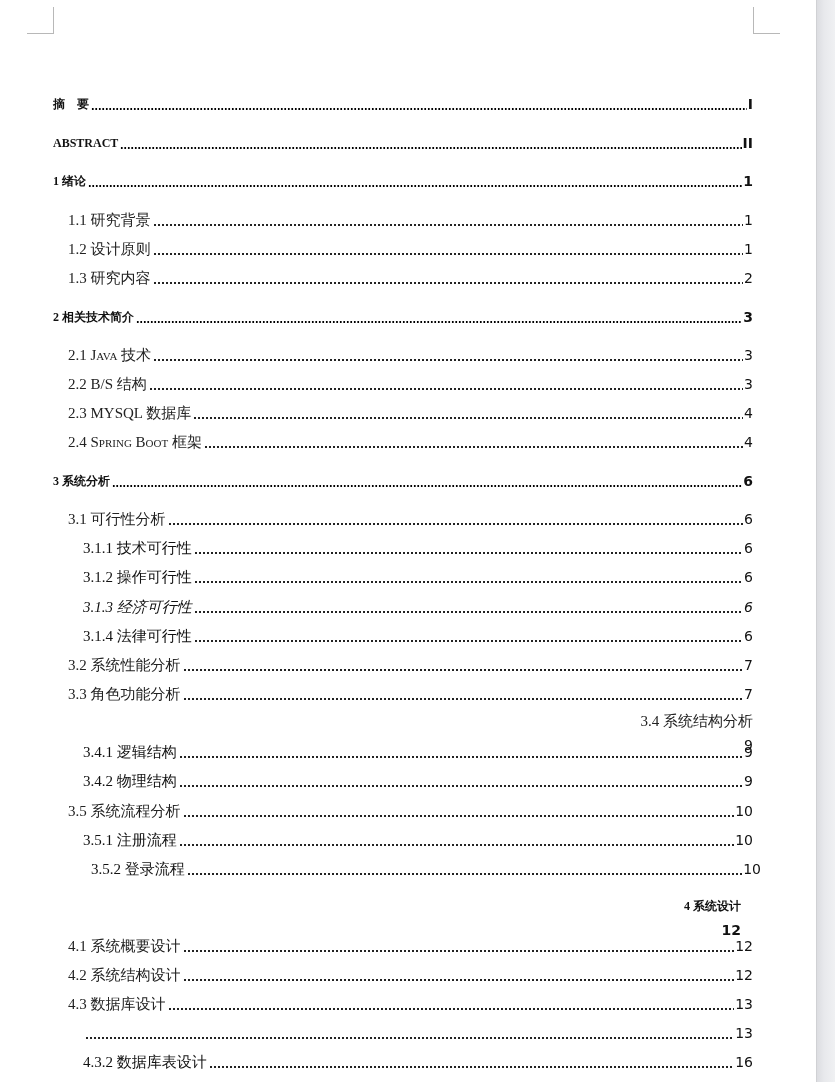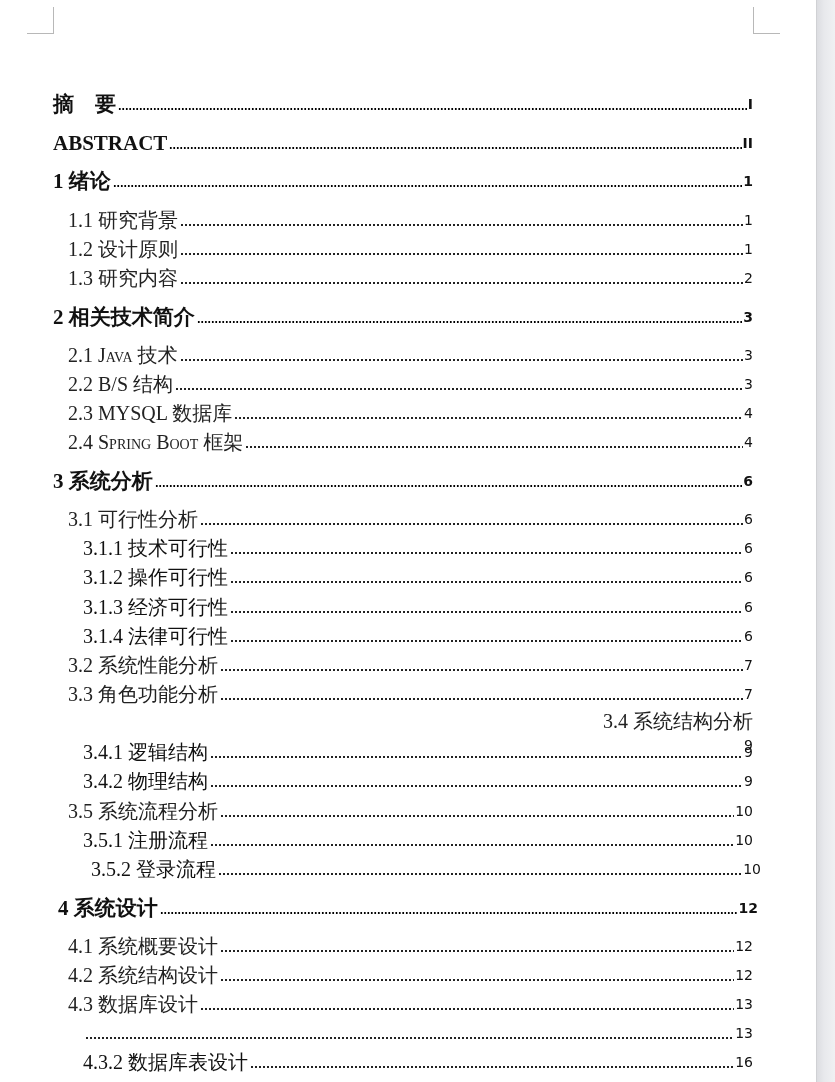--- a/index.html
+++ b/index.html
@@ -68,41 +68,41 @@
       left: 0;
       height: 22px;
       display: flex;
       align-items: flex-end;
       color: #111;
     }
     .toc-row .label {
       white-space: nowrap;
       flex: 0 0 auto;
       font-family: "Liberation Serif", serif;
-      font-size: 20px;
+      font-size: 15px;
       line-height: 20px;
     }
     .toc-row .leader {
       flex: 1 1 auto;
       height: 2px;
       margin: 0 1px 4px 2px;
       background-image: radial-gradient(circle, #222 0.9px, transparent 1.1px);
       background-size: 4px 2px;
       background-repeat: repeat-x;
     }
     .toc-row .page-num {
       flex: 0 0 auto;
       font-family: "DejaVu Sans", sans-serif;
       font-size: 14px;
       line-height: 20px;
       text-align: right;
     }
     .level-1 .label {
       font-weight: bold;
-      font-size: 21px;
+      font-size: 12px;
     }
     .level-1 .page-num {
       font-weight: bold;
     }
     .level-1 .leader {
       background-image: radial-gradient(circle, #000 1.1px, transparent 1.3px);
       background-size: 3.5px 2px;
     }
     .level-2 .label {
       color: #222;
@@ -192,21 +192,21 @@
         <div class="toc-row level-3" style="left: 83px; width: 670px; top: 536px;">
           <span class="label">3.1.1  技术可行性</span>
           <span class="leader"></span>
           <span class="page-num">6</span>
         </div>
         <div class="toc-row level-3" style="left: 83px; width: 670px; top: 565px;">
           <span class="label">3.1.2  操作可行性</span>
           <span class="leader"></span>
           <span class="page-num">6</span>
         </div>
-        <div class="toc-row level-3" style="left: 83px; width: 670px; top: 595px;">
+        <div class="toc-row level-3" style="left: 83px; width: 670px; top: 595px; font-style: italic;">
           <span class="label">3.1.3  经济可行性</span>
           <span class="leader"></span>
           <span class="page-num">6</span>
         </div>
         <div class="toc-row level-3" style="left: 83px; width: 670px; top: 624px;">
           <span class="label">3.1.4  法律可行性</span>
           <span class="leader"></span>
           <span class="page-num">6</span>
         </div>
         <div class="toc-row level-2" style="left: 68px; width: 685px; top: 653px;">
@@ -242,21 +242,21 @@
         <div class="toc-row level-3" style="left: 83px; width: 670px; top: 828px;">
           <span class="label">3.5.1 注册流程</span>
           <span class="leader"></span>
           <span class="page-num">10</span>
         </div>
         <div class="toc-row level-3" style="left: 91px; width: 670px; top: 857px;">
           <span class="label">3.5.2 登录流程</span>
           <span class="leader"></span>
           <span class="page-num">10</span>
         </div>
-        <div class="toc-row level-1" style="left: 58px; width: 700px; top: 896px;">
+        <div class="toc-row level-1" style="left: 41px; width: 700px; top: 896px; flex-direction: column;">
           <span class="label">4  系统设计</span>
           <span class="leader"></span>
           <span class="page-num">12</span>
         </div>
         <div class="toc-row level-2" style="left: 68px; width: 685px; top: 934px;">
           <span class="label">4.1  系统概要设计</span>
           <span class="leader"></span>
           <span class="page-num">12</span>
         </div>
         <div class="toc-row level-2" style="left: 68px; width: 685px; top: 963px;">

